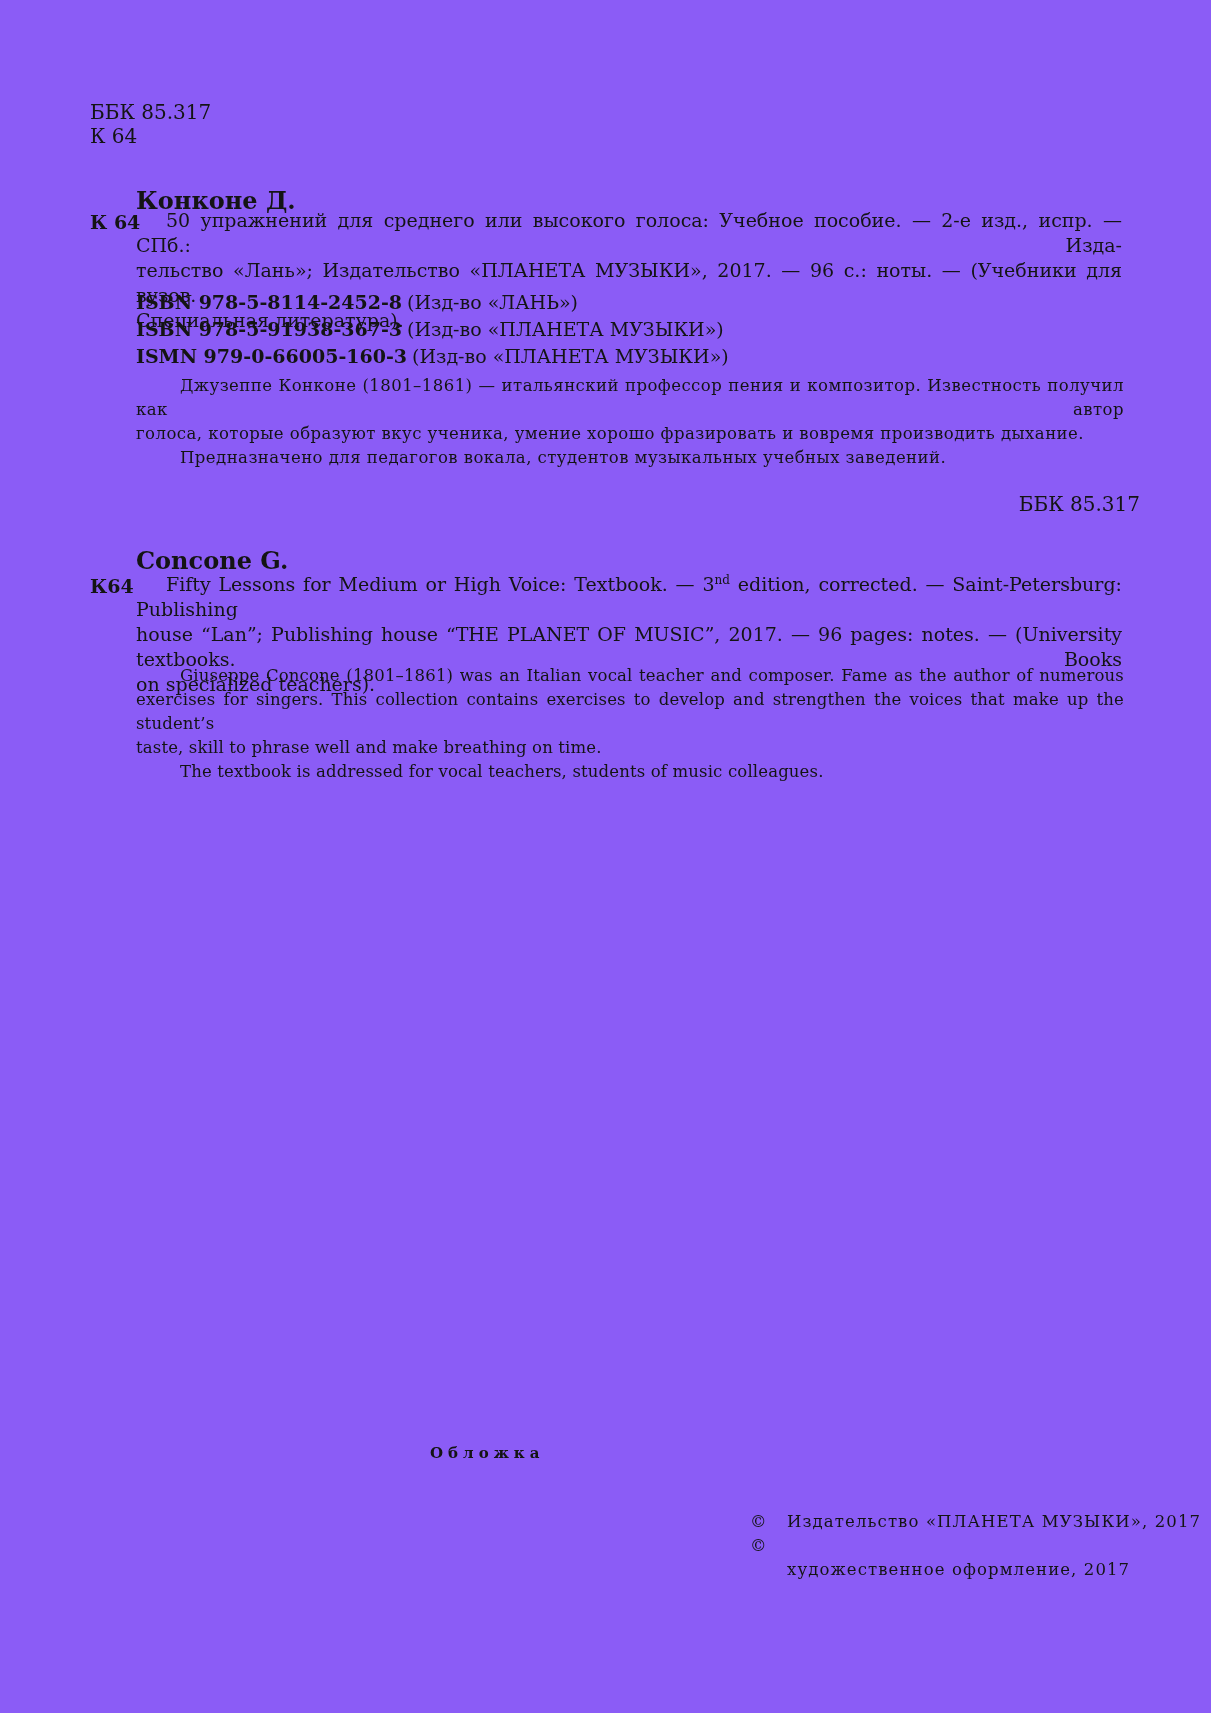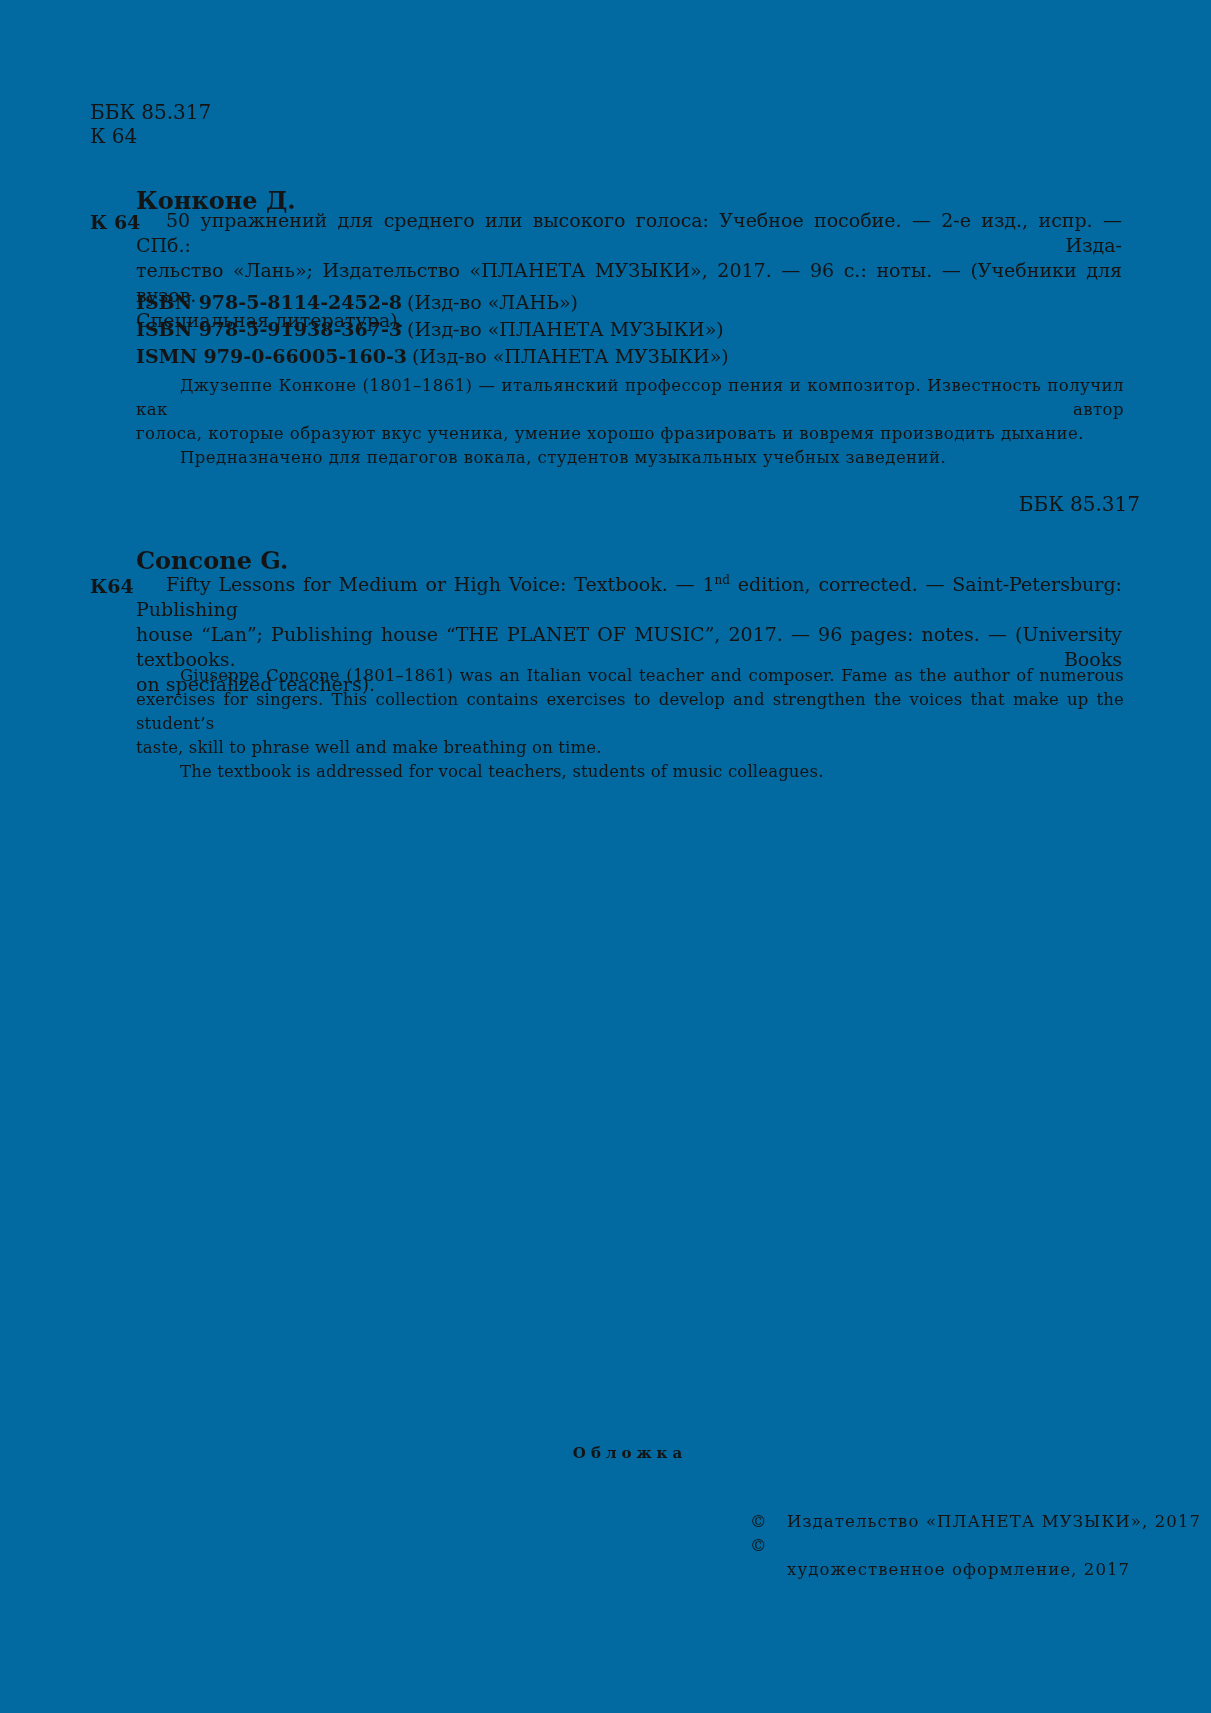--- a/index.html
+++ b/index.html
@@ -4,21 +4,21 @@
 <style>
   html, body {
     margin: 0;
     padding: 0;
     background: #ffffff;
   }
   .page {
     position: relative;
     width: 1211px;
     height: 1713px;
-    background: #0369a1;
+    background: #8b5cf6;
     font-family: "DejaVu Serif", "Liberation Serif", serif;
     color: #141414;
     overflow: hidden;
   }
   
   .class-block {
     position: absolute;
     left: 90px;
     top: 100px;
     font-size: 20px;
@@ -92,21 +92,21 @@
     top: 492px;
     font-size: 20px;
     white-space: nowrap;
   }
   
   .cover-credit {
     position: absolute;
     left: 430px;
     top: 1442px;
     width: 400px;
-    text-align: center;
+    text-align: left;
   }
   .cover-label {
     font-size: 15px;
     font-weight: bold;
     letter-spacing: 5px;
     line-height: 22px;
   }
   .cover-artist {
     font-style: italic;
     font-size: 17px;
@@ -162,21 +162,21 @@
     <div class="lline">голоса, которые образуют вкус ученика, умение хорошо фразировать и вовремя производить дыхание.</div>
     <div class="lline indent2">Предназначено для педагогов вокала, студентов музыкальных учебных заведений.</div>
   </div>
 
   <div class="bbk-footer">ББК 85.317</div>
 
   <div class="author-heading author-en">Concone G.</div>
 
   <div class="entry-label entry-label-en">К64</div>
   <div class="entry entry-en">
-    <div class="jline indent1"><span>Fifty Lessons for Medium or High Voice: Textbook. — 1</span><sup class="ed">nd</sup><span> edition, corrected. — Saint-Petersburg: Publishing</span></div>
+    <div class="jline indent1"><span>Fifty Lessons for Medium or High Voice: Textbook. — 3</span><sup class="ed">nd</sup><span> edition, corrected. — Saint-Petersburg: Publishing</span></div>
     <div class="jline">house “Lan”; Publishing house “THE PLANET OF MUSIC”, 2017. — 96 pages: notes. — (University textbooks. Books</div>
     <div class="lline">on specialized teachers).</div>
   </div>
 
   <div class="annotation annotation-en">
     <div class="jline indent2">Giuseppe Concone (1801–1861) was an Italian vocal teacher and composer. Fame as the author of numerous</div>
     <div class="jline">exercises for singers. This collection contains exercises to develop and strengthen the voices that make up the student’s</div>
     <div class="lline">taste, skill to phrase well and make breathing on time.</div>
     <div class="lline indent2">The textbook is addressed for vocal teachers, students of music colleagues.</div>
   </div>

